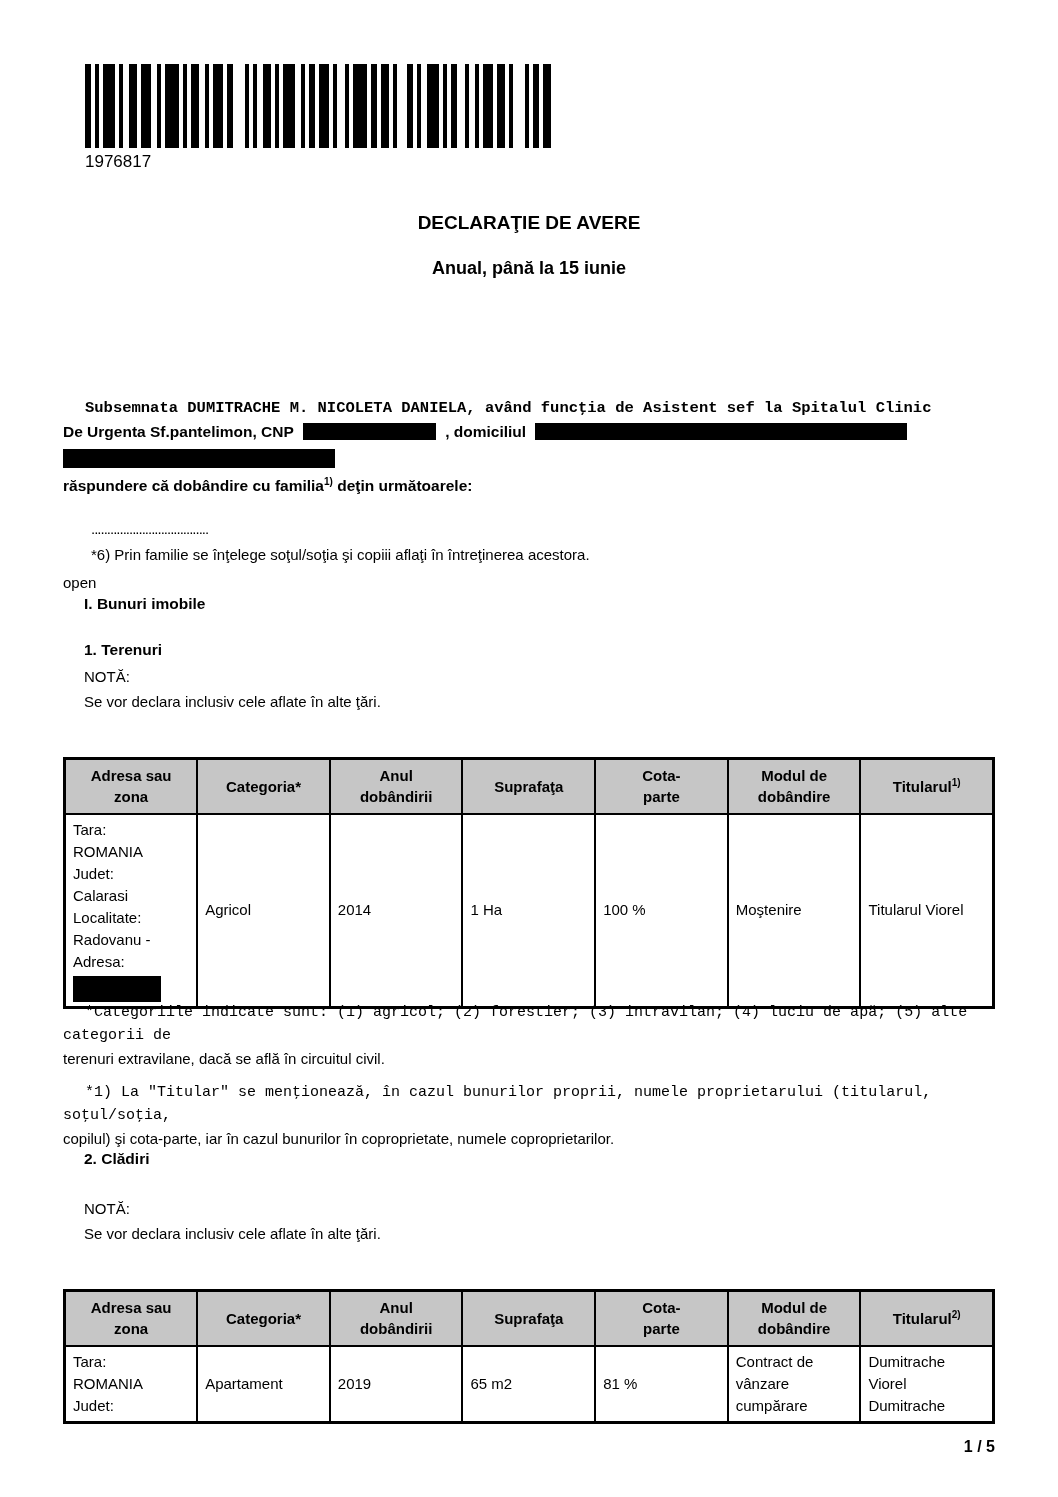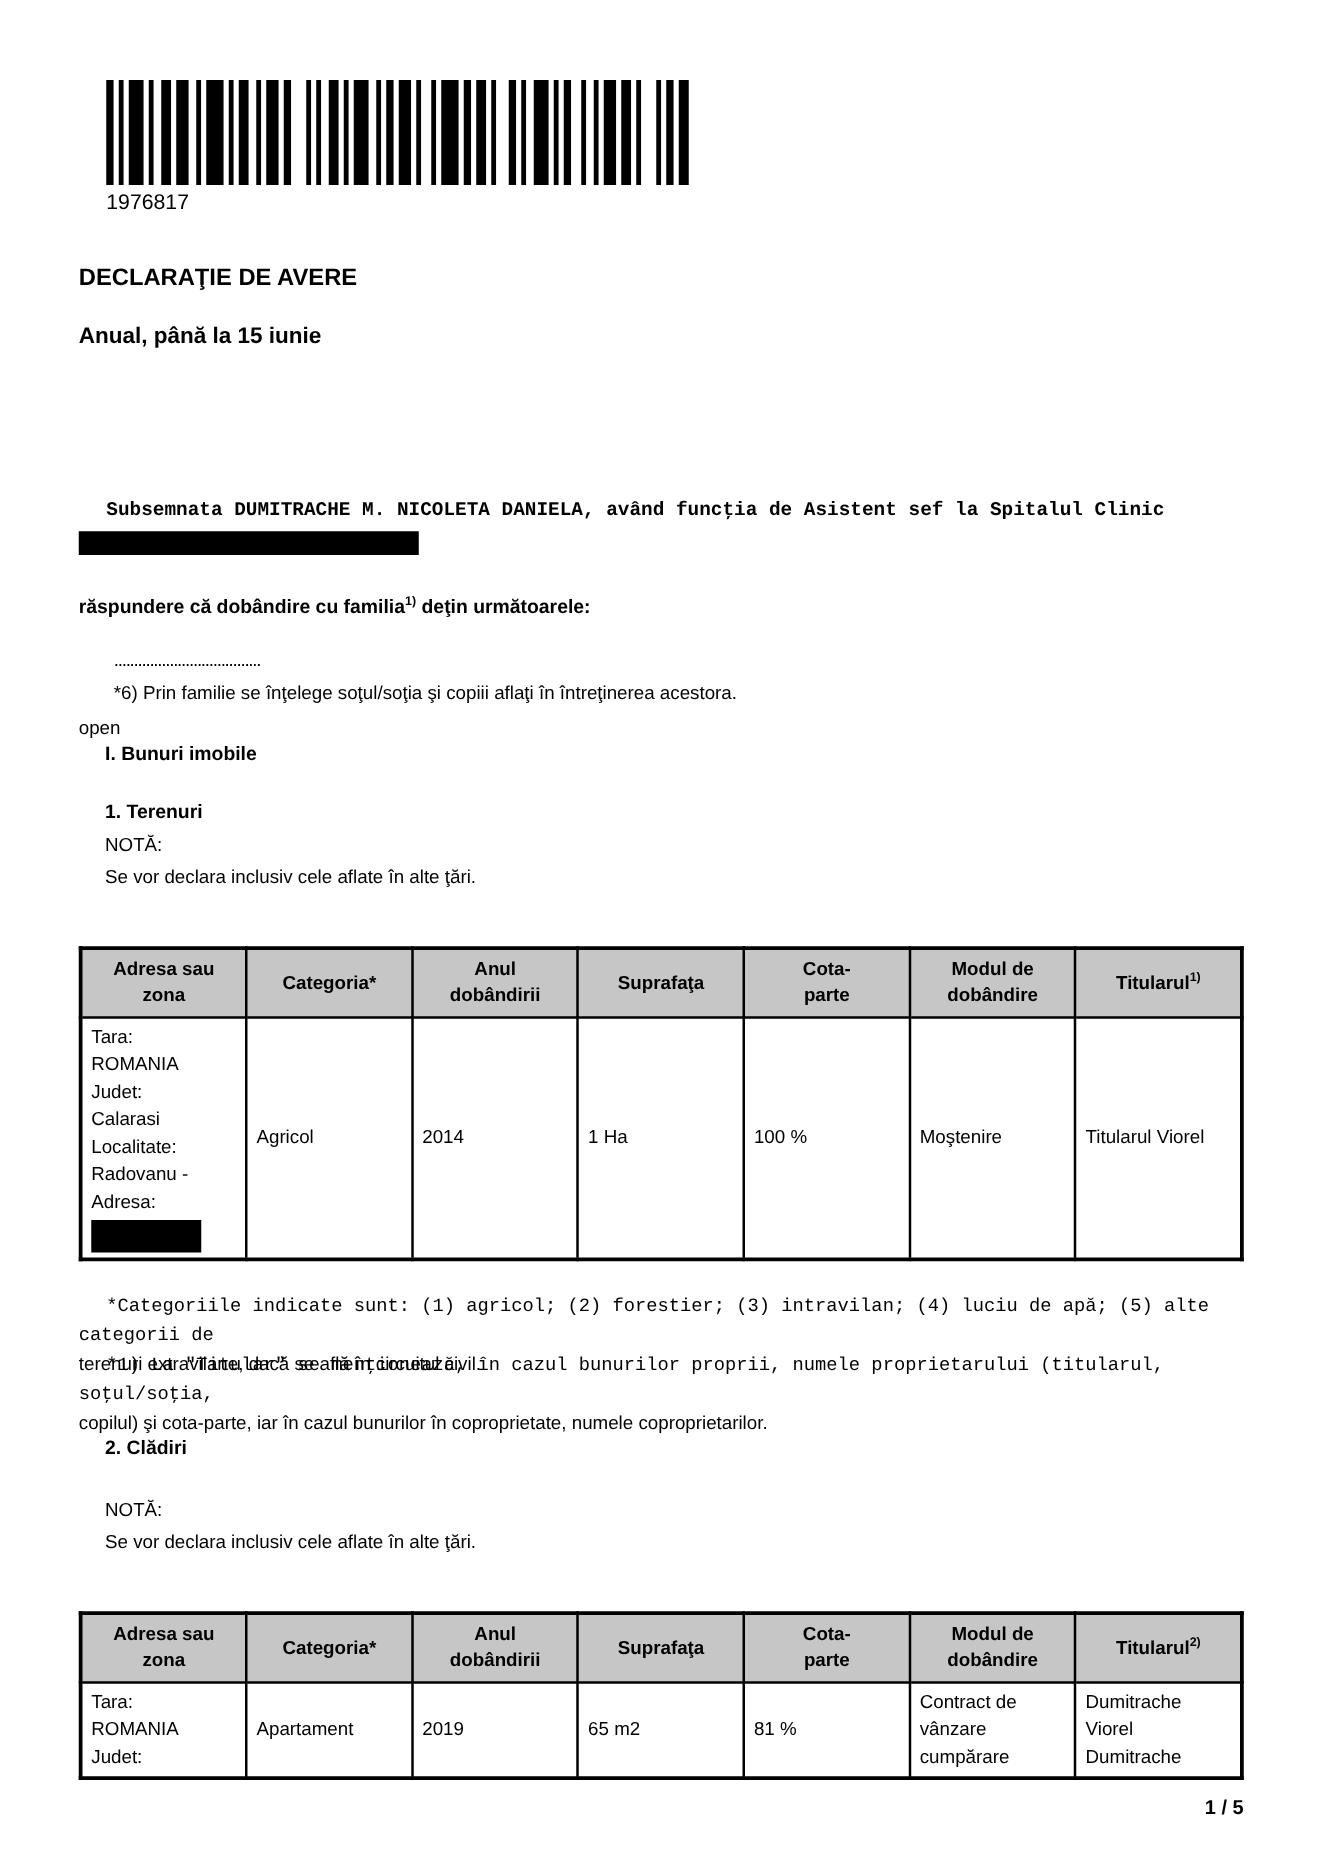--- a/index.html
+++ b/index.html
@@ -1,20 +1,20 @@
 <!DOCTYPE html>
 <html><head>
 <meta charset="utf-8">
 <style>
   html,body{margin:0;padding:0;background:#fff;}
   .page{position:relative;width:1058px;height:1497px;background:#ffffff;overflow:hidden;
         font-family:"Liberation Sans", sans-serif;color:#000;}
   .abs{position:absolute;}
   .bold{font-weight:bold;}
-  .center{left:63px;width:932px;}
+  .center{left:63px;width:932px;text-align:center;}
   .text{font-size:15.5px;line-height:24px;font-weight:bold;}
   .note{font-size:15px;line-height:23px;font-weight:normal;}
   .indent{text-indent:22px;font-family:Liberation Mono, monospace;}
   .indent28{padding-left:28px;}
   .pl21{padding-left:21px;}
   .h{font-weight:bold;font-size:15.5px;}
 
   
   .barcode{display:flex;align-items:stretch;height:84px;}
   .bc-bar{display:block;height:100%;background:#000;flex:0 0 auto;}
@@ -123,20 +123,26 @@
       <span class="bc-space" style="width: 4px;"></span>
       <span class="bc-bar" style="width: 8px;"></span>
     </div>
   <div class="abs bc-num" style="left:85px;top:152px;">1976817</div>
 
   <div class="abs center bold" style="top:212px;font-size:19px;">DECLARAŢIE DE AVERE</div>
   <div class="abs center bold" style="top:258px;font-size:18px;">Anual, până la 15 iunie</div>
 
   <div class="abs text" style="left:63px;top:396px;width:932px;">
     <div class="indent">Subsemnata DUMITRACHE M. NICOLETA DANIELA, având funcţia de Asistent sef la Spitalul Clinic</div>
+    <div>
+      <span>De Urgenta Sf.pantelimon, CNP</span>
+      <span class="redact" style="width:133px;"></span>
+      <span>, domiciliul</span>
+      <span class="redact" style="width:372px;"></span>
+    </div>
     <div class="redact-line" style="width:272px;"></div>
   </div>
 
   <div class="abs text" style="left:63px;top:474px;width:932px;">
     <div><span>răspundere că dobândire cu familia</span><sup>1)</sup><span> deţin următoarele:</span></div>
   </div>
 
   <div class="abs dots indent28" style="left:63px;top:520px;">.....................................</div>
 
   <div class="abs note indent28" style="left:63px;top:543px;width:932px;">*6) Prin familie se înţelege soţul/soţia şi copiii aflaţi în întreţinerea acestora.</div>
@@ -185,21 +191,21 @@
       <td>Agricol</td>
       <td>2014</td>
       <td>1 Ha</td>
       <td>100 %</td>
       <td>Moştenire</td>
       <td>Titularul Viorel</td>
     </tr>
   </tbody>
     </table>
 
-  <div class="abs note" style="left:63px;top:1034px;width:932px;">
+  <div class="abs note" style="left:63px;top:1001px;width:932px;">
     <div class="indent">*Categoriile indicate sunt: (1) agricol; (2) forestier; (3) intravilan; (4) luciu de apă; (5) alte categorii de</div>
     <div>terenuri extravilane, dacă se află în circuitul civil.</div>
   </div>
   <div class="abs note" style="left:63px;top:1081px;width:932px;">
     <div class="indent">*1) La "Titular" se menţionează, în cazul bunurilor proprii, numele proprietarului (titularul, soţul/soţia,</div>
     <div>copilul) şi cota-parte, iar în cazul bunurilor în coproprietate, numele coproprietarilor.</div>
   </div>
 
   <div class="abs h pl21" style="left:63px;top:1150px;">2. Clădiri</div>
   <div class="abs note pl21" style="left:63px;top:1197px;">NOTĂ:</div>

